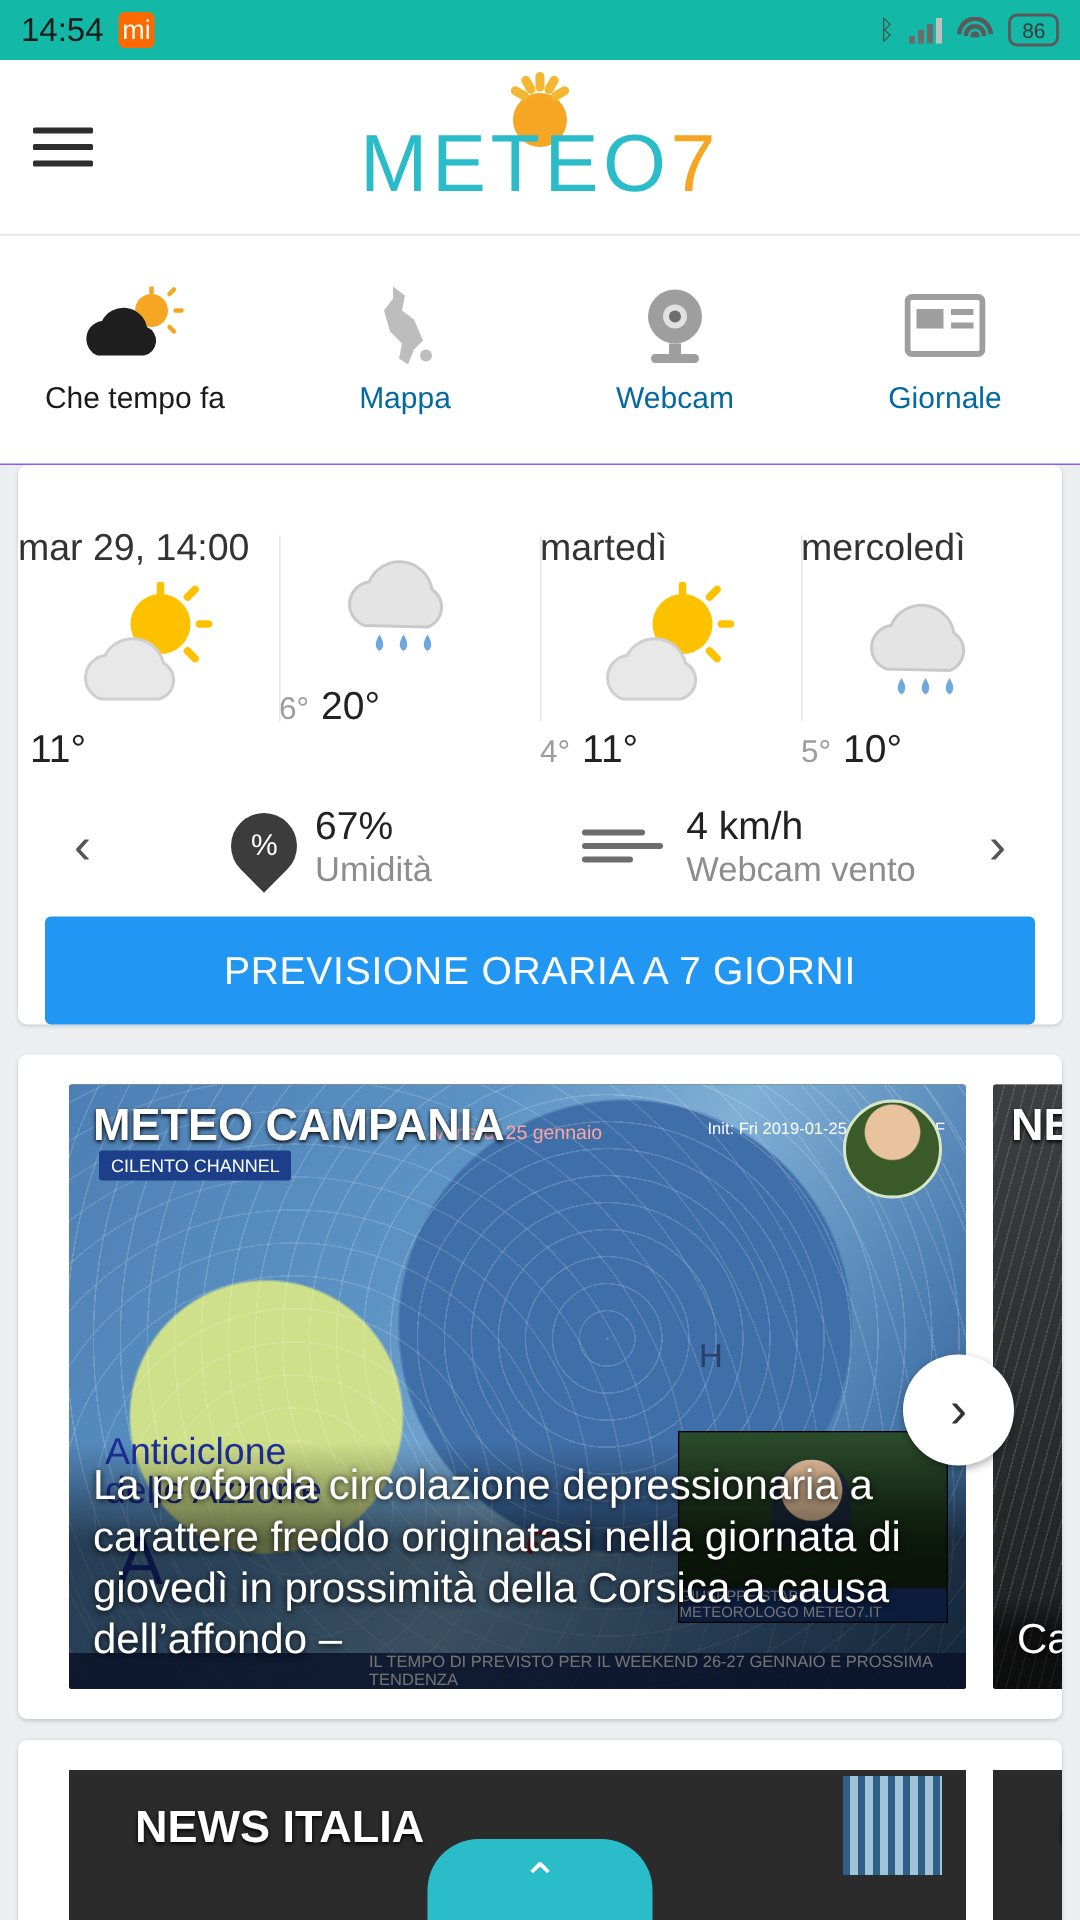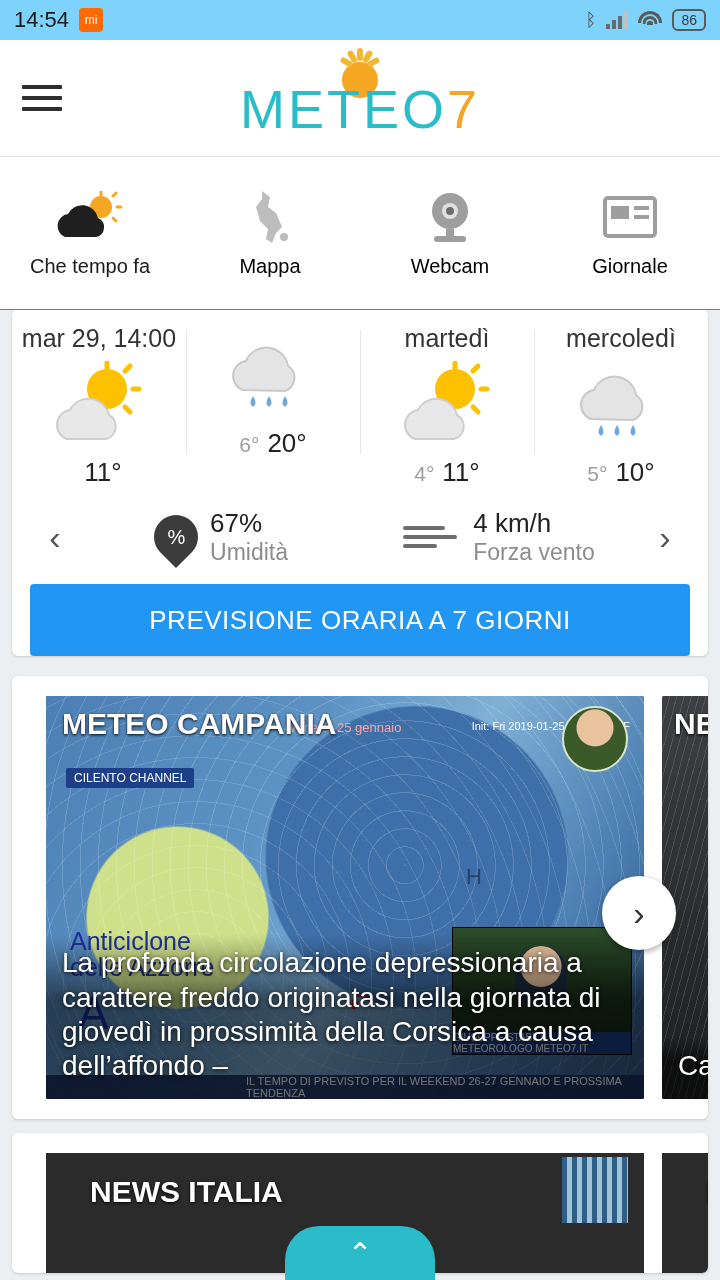--- a/index.html
+++ b/index.html
@@ -5,29 +5,29 @@
   * { box-sizing: border-box; margin: 0; padding: 0; }
   html, body {
     width: 720px; height: 1280px;
     font-family: "Liberation Sans", sans-serif;
     background: #eceff1;
     overflow: hidden;
   }
 
   
   .statusbar {
-    height: 40px; background: #7dd3fc;
+    height: 40px; background: #14b8a6;
     display: flex; align-items: center; justify-content: space-between;
     padding: 0 14px;
   }
   .sb-left { display: flex; align-items: center; gap: 10px; }
   .sb-time { font-size: 22px; color: #1b1b1b; }
   .mi-badge {
     width: 24px; height: 24px; background: #ff6a00; border-radius: 4px;
-    color: #fff; font-size: 12px; display: flex; align-items: center; justify-content: center;
+    color: #fff; font-size: 18px; display: flex; align-items: center; justify-content: center;
   }
   .sb-right { display: flex; align-items: center; gap: 10px; }
   .bt-icon { font-size: 18px; color: #4a4a4a; }
   .sig { display: flex; align-items: flex-end; gap: 2px; height: 18px; }
   .sig i { width: 4px; background: #6b6b6b; display: block; }
   .sig i:nth-child(1){height:5px}.sig i:nth-child(2){height:9px}
   .sig i:nth-child(3){height:13px}.sig i:nth-child(4){height:17px;background:#c0c0c0}
   .wifi { width: 24px; height: 18px; position: relative; }
   .wifi span {
     position: absolute; left: 50%; transform: translateX(-50%);
@@ -70,32 +70,32 @@
 
   
   .navtabs {
     height: 153px; background: #fff; display: flex;
     border-bottom: 1px solid #8b5cf6;
   }
   .navtab {
     flex: 1; display: flex; flex-direction: column;
     align-items: center; justify-content: center; gap: 10px;
   }
-  .navtab .tab-label { font-size: 20px; color: #000000; }
+  .navtab .tab-label { font-size: 20px; color: #0369a1; }
   .navtab.active .tab-label { color: #1a1a1a; }
   .tabicon { height: 56px; display: flex; align-items: center; justify-content: center; }
 
   
   .scroll { height: calc(1280px - 40px - 117px - 153px); overflow: hidden; }
   .card {
     background: #fff; margin: 0 12px 14px 12px; border-radius: 6px;
     box-shadow: 0 1px 3px rgba(0,0,0,.16);
   }
   .days { display: flex; padding: 14px 0 6px 0; }
-  .day { flex: 1; text-align: center; position: relative; }
+  .day { flex: 1; text-align: left; position: relative; margin-top: 27px; }
   .day + .day::before {
     content: ""; position: absolute; left: 0; top: 6px; bottom: 34px; width: 1px; background: #e6e6e6;
   }
   .day-name { font-size: 25px; color: #333; white-space: nowrap; }
   .day.first .day-name { font-size: 25px; }
   .icon-box { height: 100px; display: flex; align-items: center; justify-content: center; }
   .temps { font-size: 26px; color: #222; margin-top: 4px; }
   .temps .lo { color: #9d9d9d; font-size: 21px; margin-right: 8px; }
 
   .metrics { display: flex; align-items: center; padding: 14px 16px 18px 16px; }
@@ -151,21 +151,21 @@
     position: absolute; right: 16px; top: 10px; width: 66px; height: 66px; border-radius: 50%;
     background: radial-gradient(circle at 50% 32%, #e8c39e 0 18px, #3a5a2a 19px 100%);
     border: 2px solid #d8e6c8;
   }
   .map-caption-bar {
     position: absolute; top: 24px; left: 50%; transform: translateX(-50%);
     font-size: 13px; color: #fca5a5;
   }
   .map-chip {
     position: absolute; top: 44px; left: 20px; background: #1d3f8a; color: #fff;
-    font-size: 12px; padding: 3px 8px; border-radius: 2px; margin-top: 28px;
+    font-size: 12px; padding: 3px 8px; border-radius: 2px;
   }
   .map-label-blue {
     position: absolute; left: 24px; top: 232px; color: #1d2f9a; font-size: 25px;
     line-height: 1.05;
   }
   .map-A { position: absolute; left: 32px; top: 290px; color: #1a2f9c; font-size: 46px; }
   .map-H { position: absolute; left: 420px; top: 168px; color: #2a3f6a; font-size: 22px; }
   .map-red { position: absolute; left: 300px; top: 290px; color: #c62828; font-size: 30px; transform: rotate(-12deg);}
   .inset {
     position: absolute; right: 12px; bottom: 44px; width: 180px; height: 128px;
@@ -405,21 +405,21 @@
       </div>
 
       <div class="metric">
         <div class="wind">
             <i></i>
             <i></i>
             <i></i>
           </div>
         <div>
           <div class="mval">4 km/h</div>
-          <div class="mlabel">Forza vento</div>
+          <div class="mlabel">Webcam vento</div>
         </div>
       </div>
 
       <div class="arrow">›</div>
     </div>
 
     <button class="cta">PREVISIONE ORARIA A 7 GIORNI</button>
   </div>
 
   <div class="newscard">

